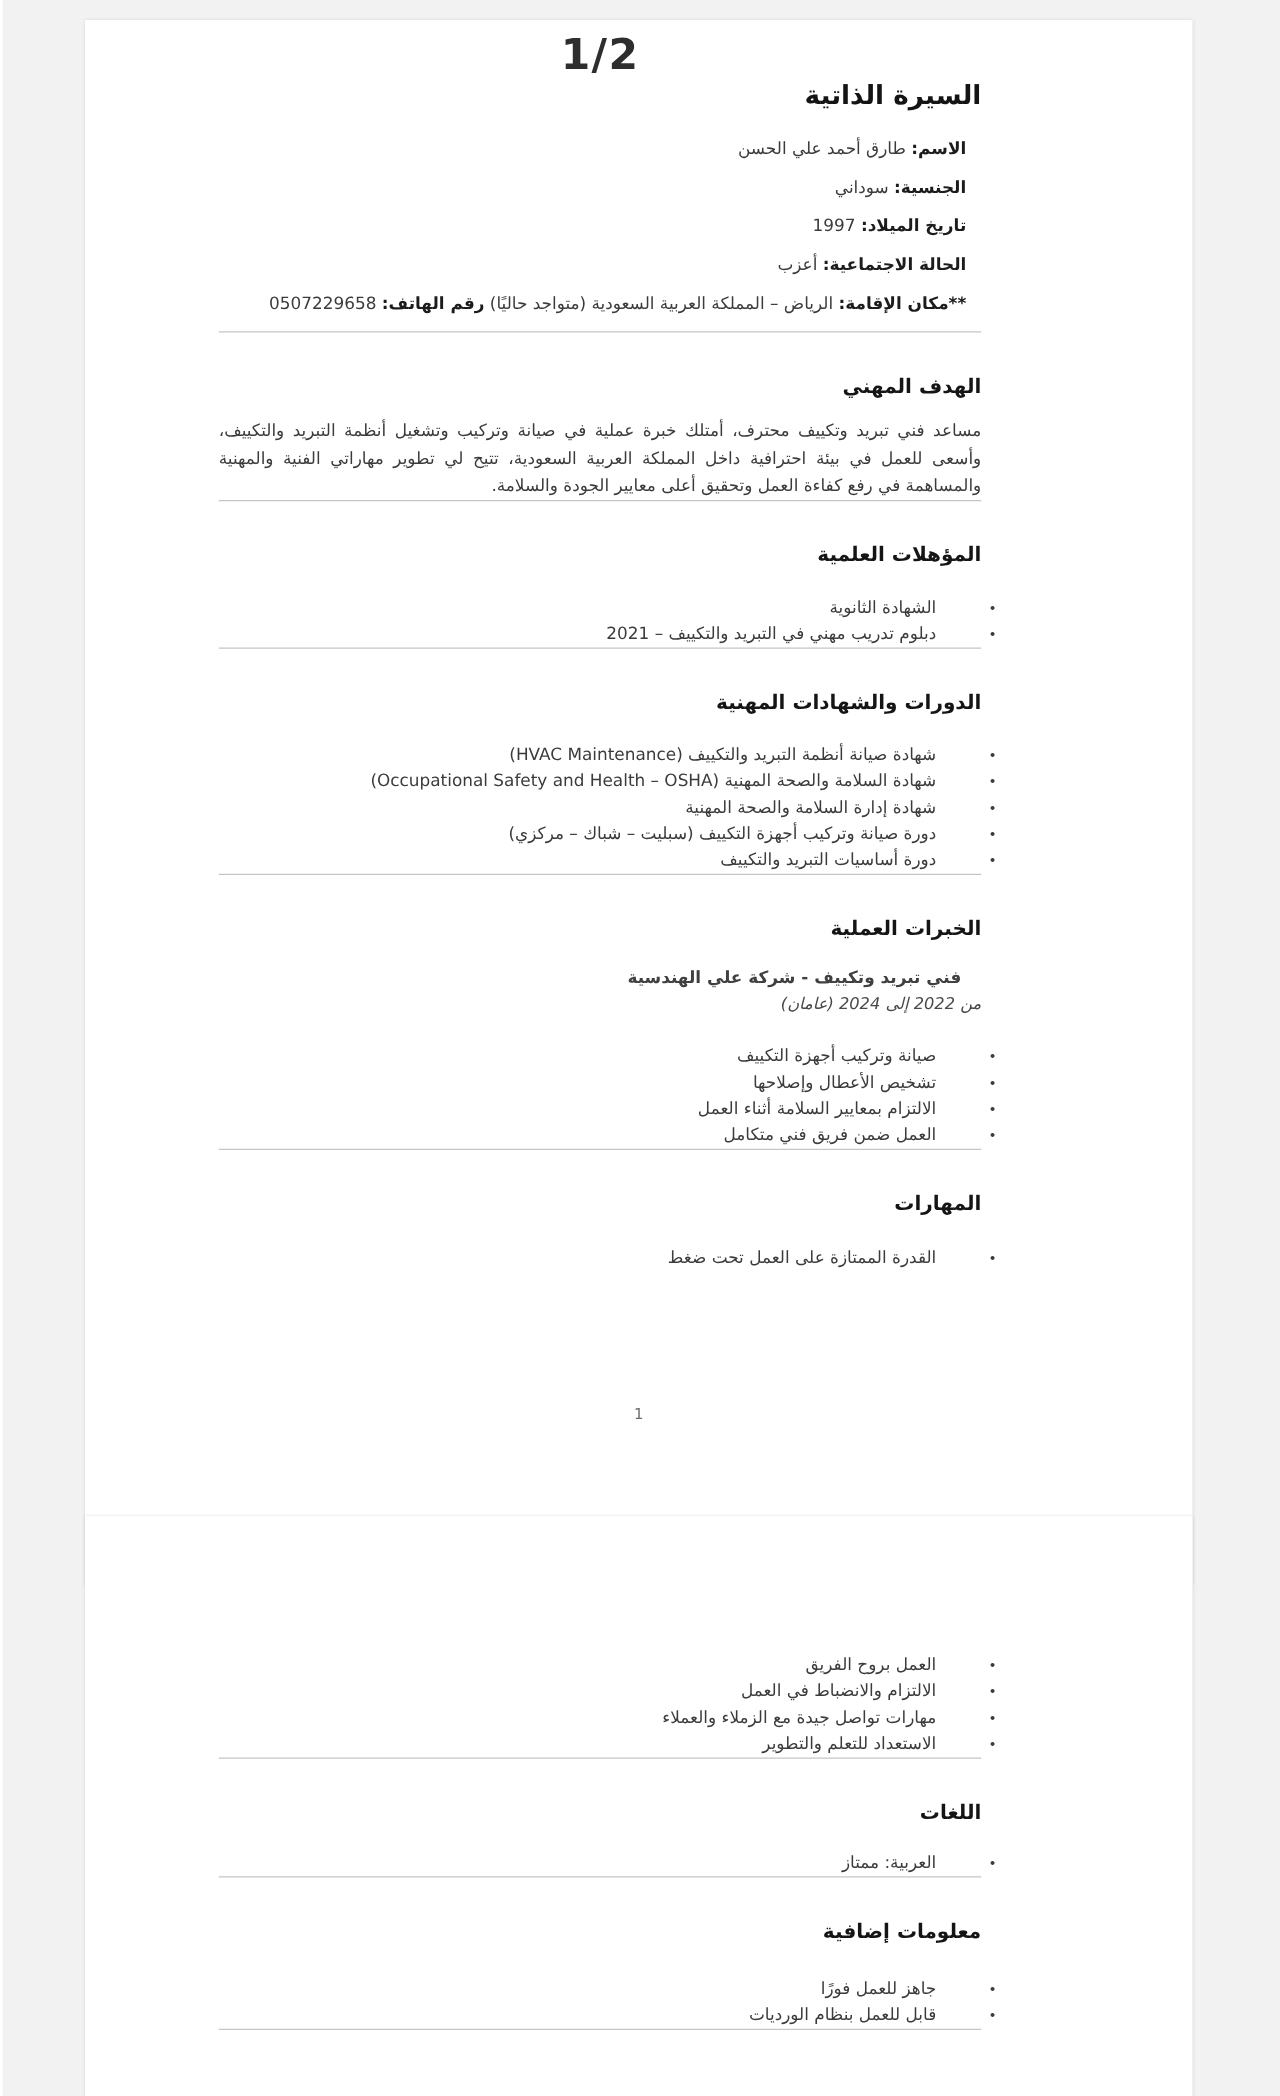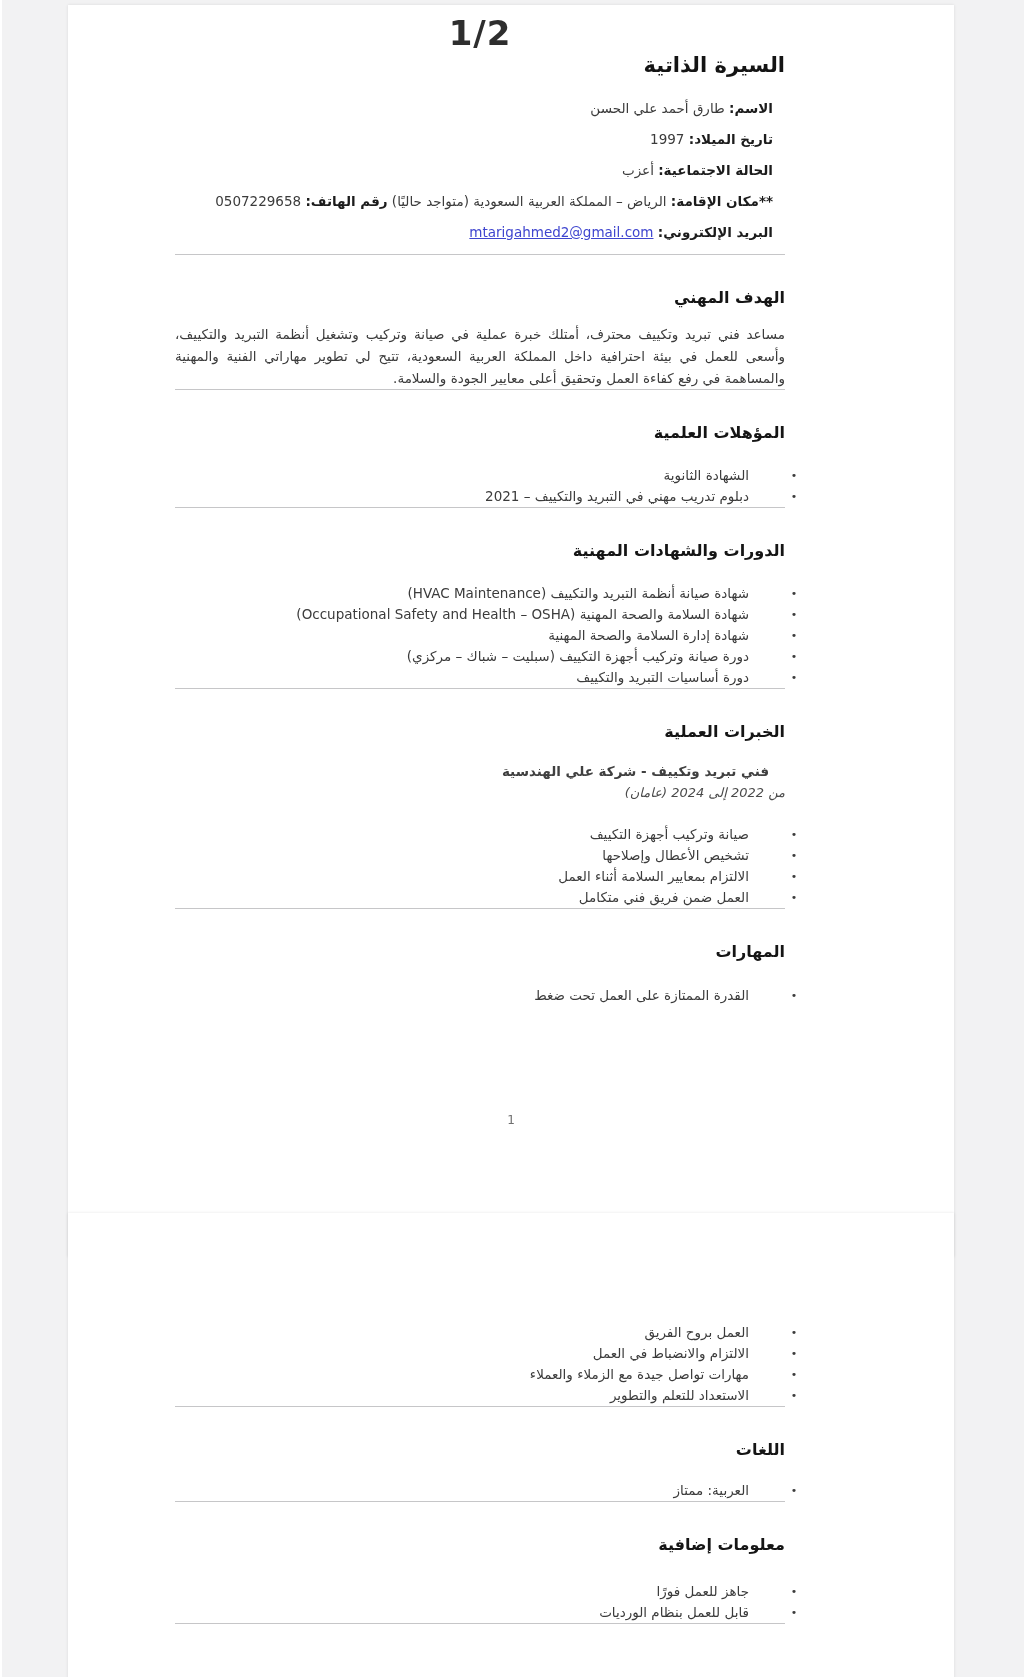--- a/index.html
+++ b/index.html
@@ -6,21 +6,21 @@
   body{
     width:1024px;height:1677px;position:relative;overflow:hidden;
     background:#f2f2f3;
     font-family:"DejaVu Sans",sans-serif;
   }
   .edge-strip{position:absolute;left:0;top:0;width:2px;height:100%;background:#ffffff;}
   .page{
     position:absolute;left:68px;width:886px;background:#ffffff;
     box-shadow:0 0 3px rgba(0,0,0,0.10);
   }
-  #page1{top:5px;height:1252px;}
+  #page1{top:16px;height:1252px;}
   #page2{top:1213px;height:1100px;}
   .content{
     direction:rtl;text-align:right;
     padding:0 169px 0 107px;
     color:#3b3b3b;font-size:13.5px;
   }
   .page-indicator{
     position:absolute;top:8px;left:107px;right:169px;
     text-align:center;direction:ltr;
     font-size:34px;font-weight:700;color:#2e2e2e;letter-spacing:1px;
@@ -64,37 +64,37 @@
 
   <div class="content">
     <h1 class="cv-title">السيرة الذاتية</h1>
 
     <div class="personal">
       <p>
         <span class="lbl">الاسم:</span>
         <span>طارق أحمد علي الحسن</span>
       </p>
       <p>
+        <span class="lbl">الجنسية:</span>
+        <span>سوداني</span>
+      </p>
+      <p>
         <span class="lbl">تاريخ الميلاد:</span>
         <span>1997</span>
       </p>
       <p>
         <span class="lbl">الحالة الاجتماعية:</span>
         <span>أعزب</span>
       </p>
       <p>
         <span class="lbl">**مكان الإقامة:</span>
         <span>الرياض – المملكة العربية السعودية (متواجد حاليًا)</span>
         <span class="lbl">رقم الهاتف:</span>
         <span>0507229658</span>
       </p>
-      <p>
-        <span class="lbl">البريد الإلكتروني:</span>
-        <a class="email-link">mtarigahmed2@gmail.com</a>
-      </p>
     </div>
 
     <hr class="divider m-hr1">
 
     <section>
       <h2 class="sec">الهدف المهني</h2>
       <p class="objective-text">مساعد فني تبريد وتكييف محترف، أمتلك خبرة عملية في صيانة وتركيب وتشغيل أنظمة التبريد والتكييف، وأسعى للعمل في بيئة احترافية داخل المملكة العربية السعودية، تتيح لي تطوير مهاراتي الفنية والمهنية والمساهمة في رفع كفاءة العمل وتحقيق أعلى معايير الجودة والسلامة.</p>
     </section>
 
     <hr class="divider m-hr2">

